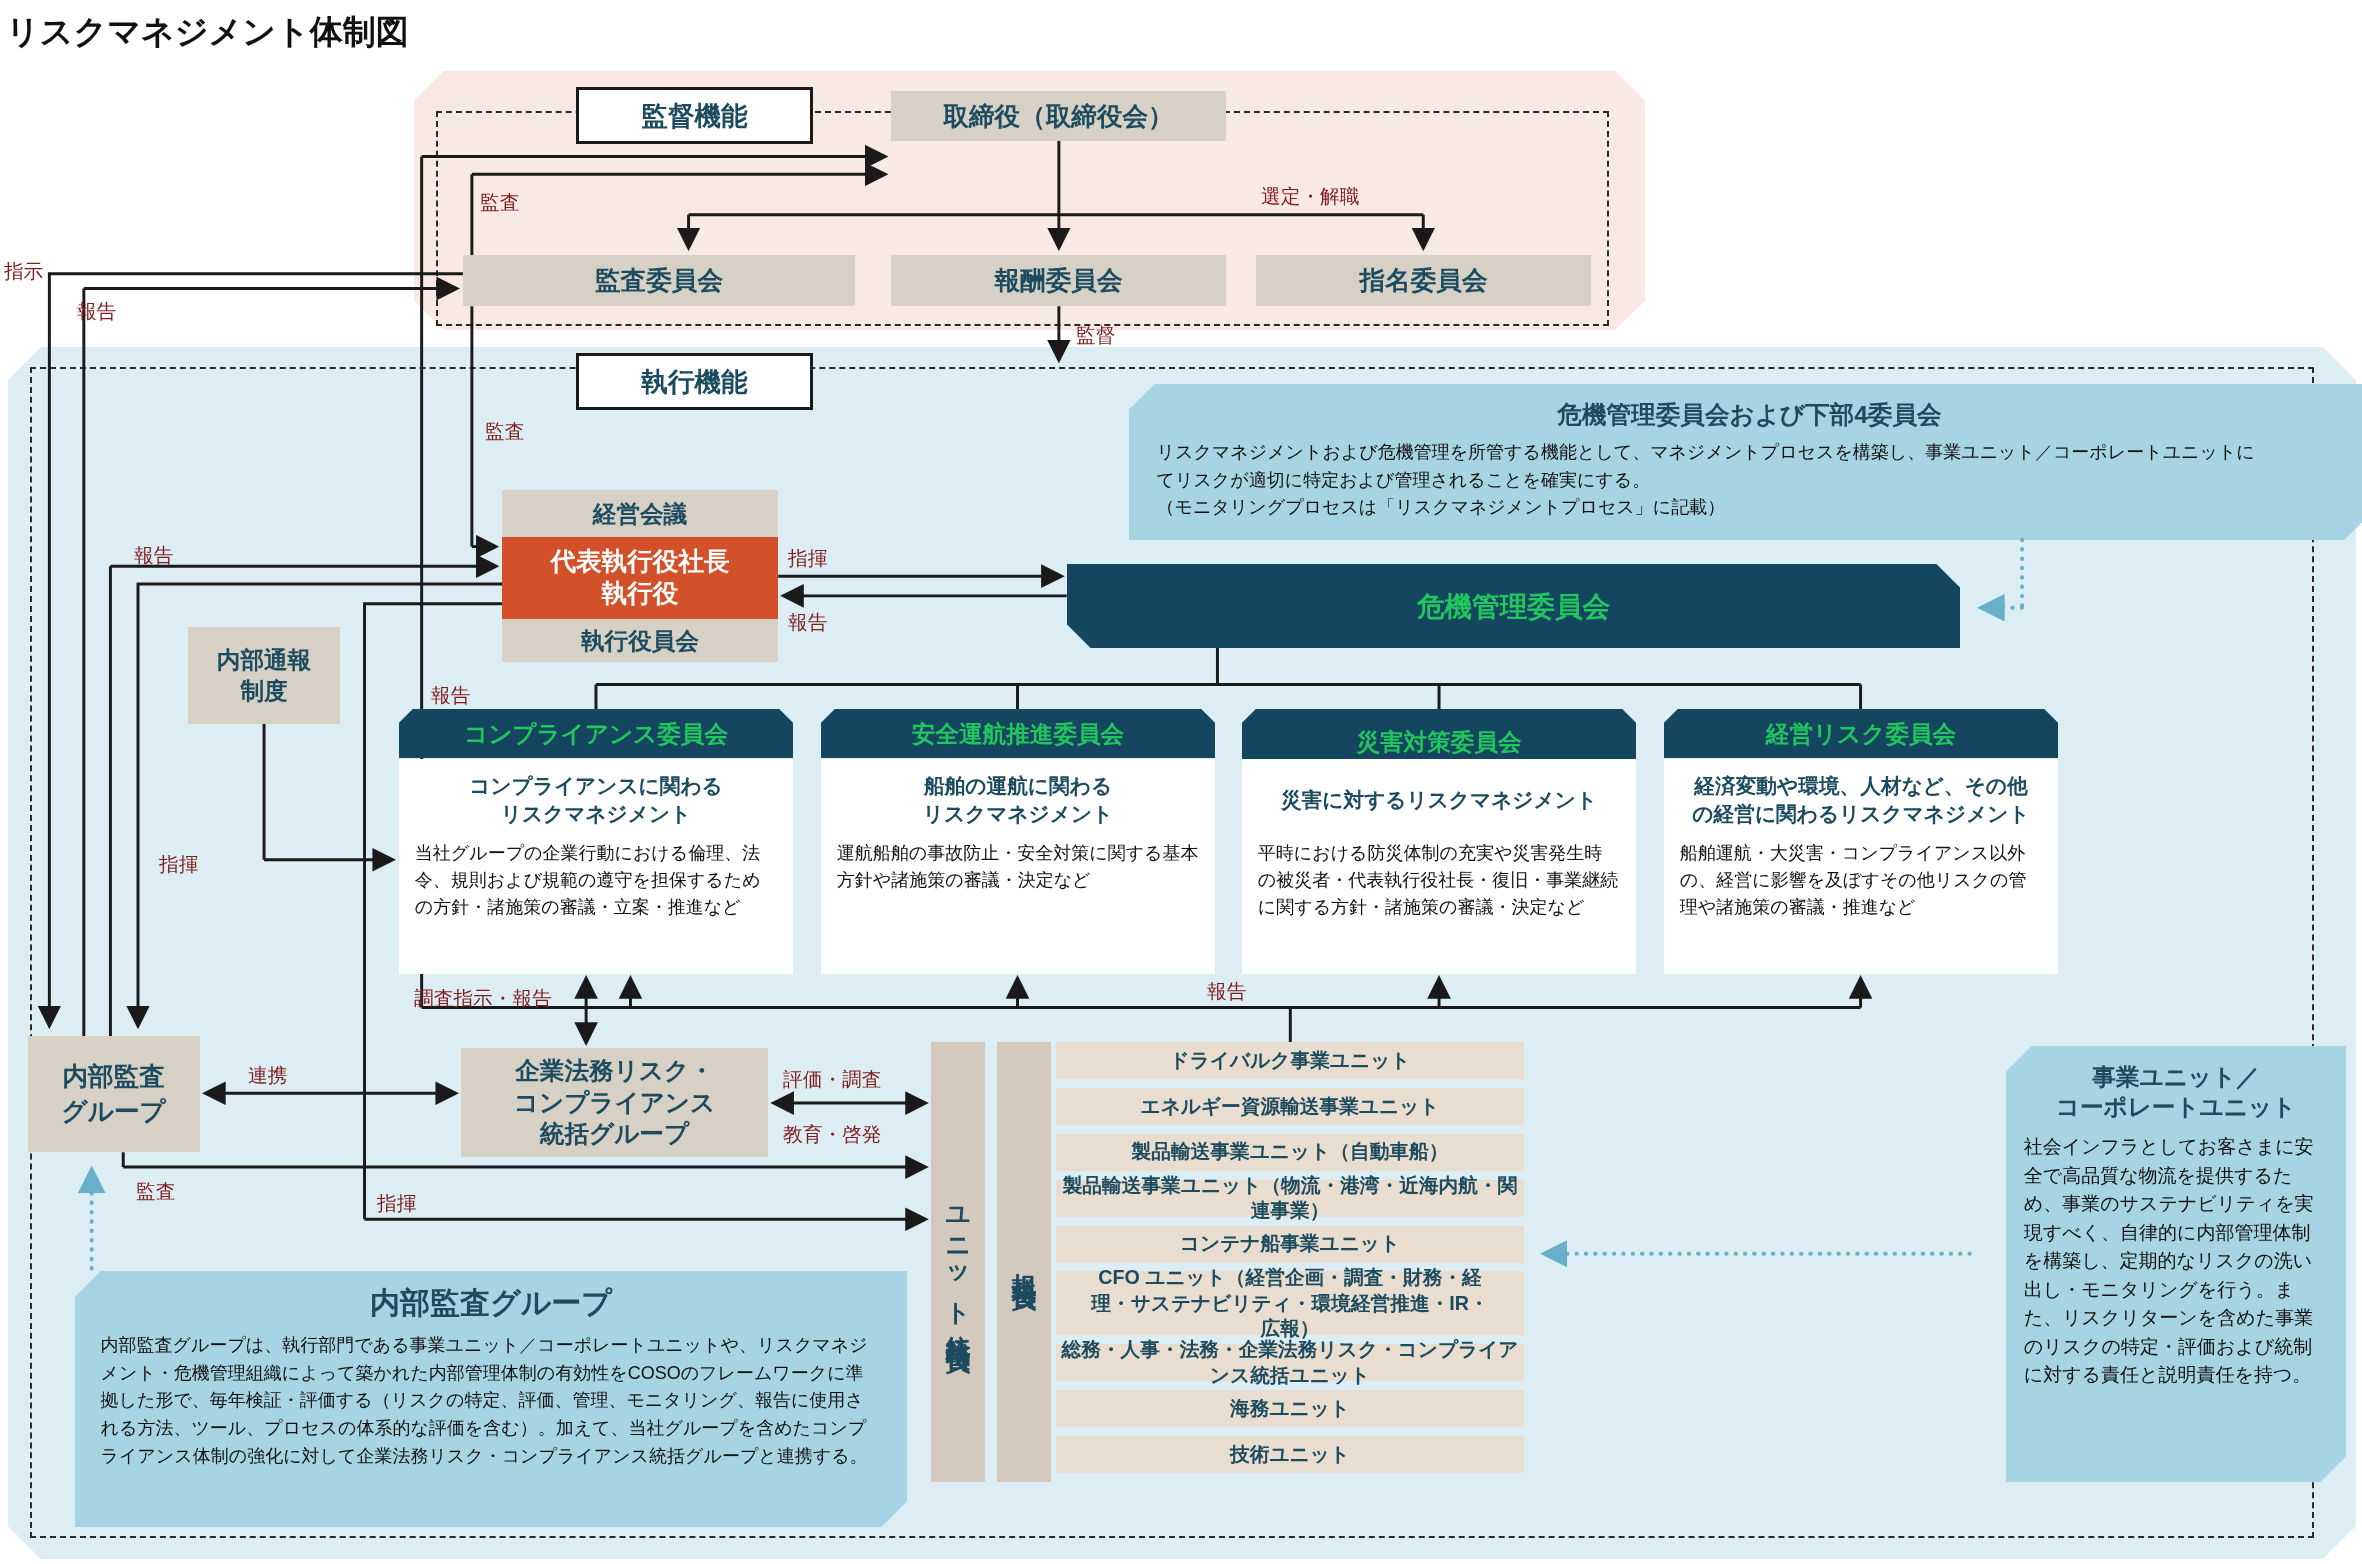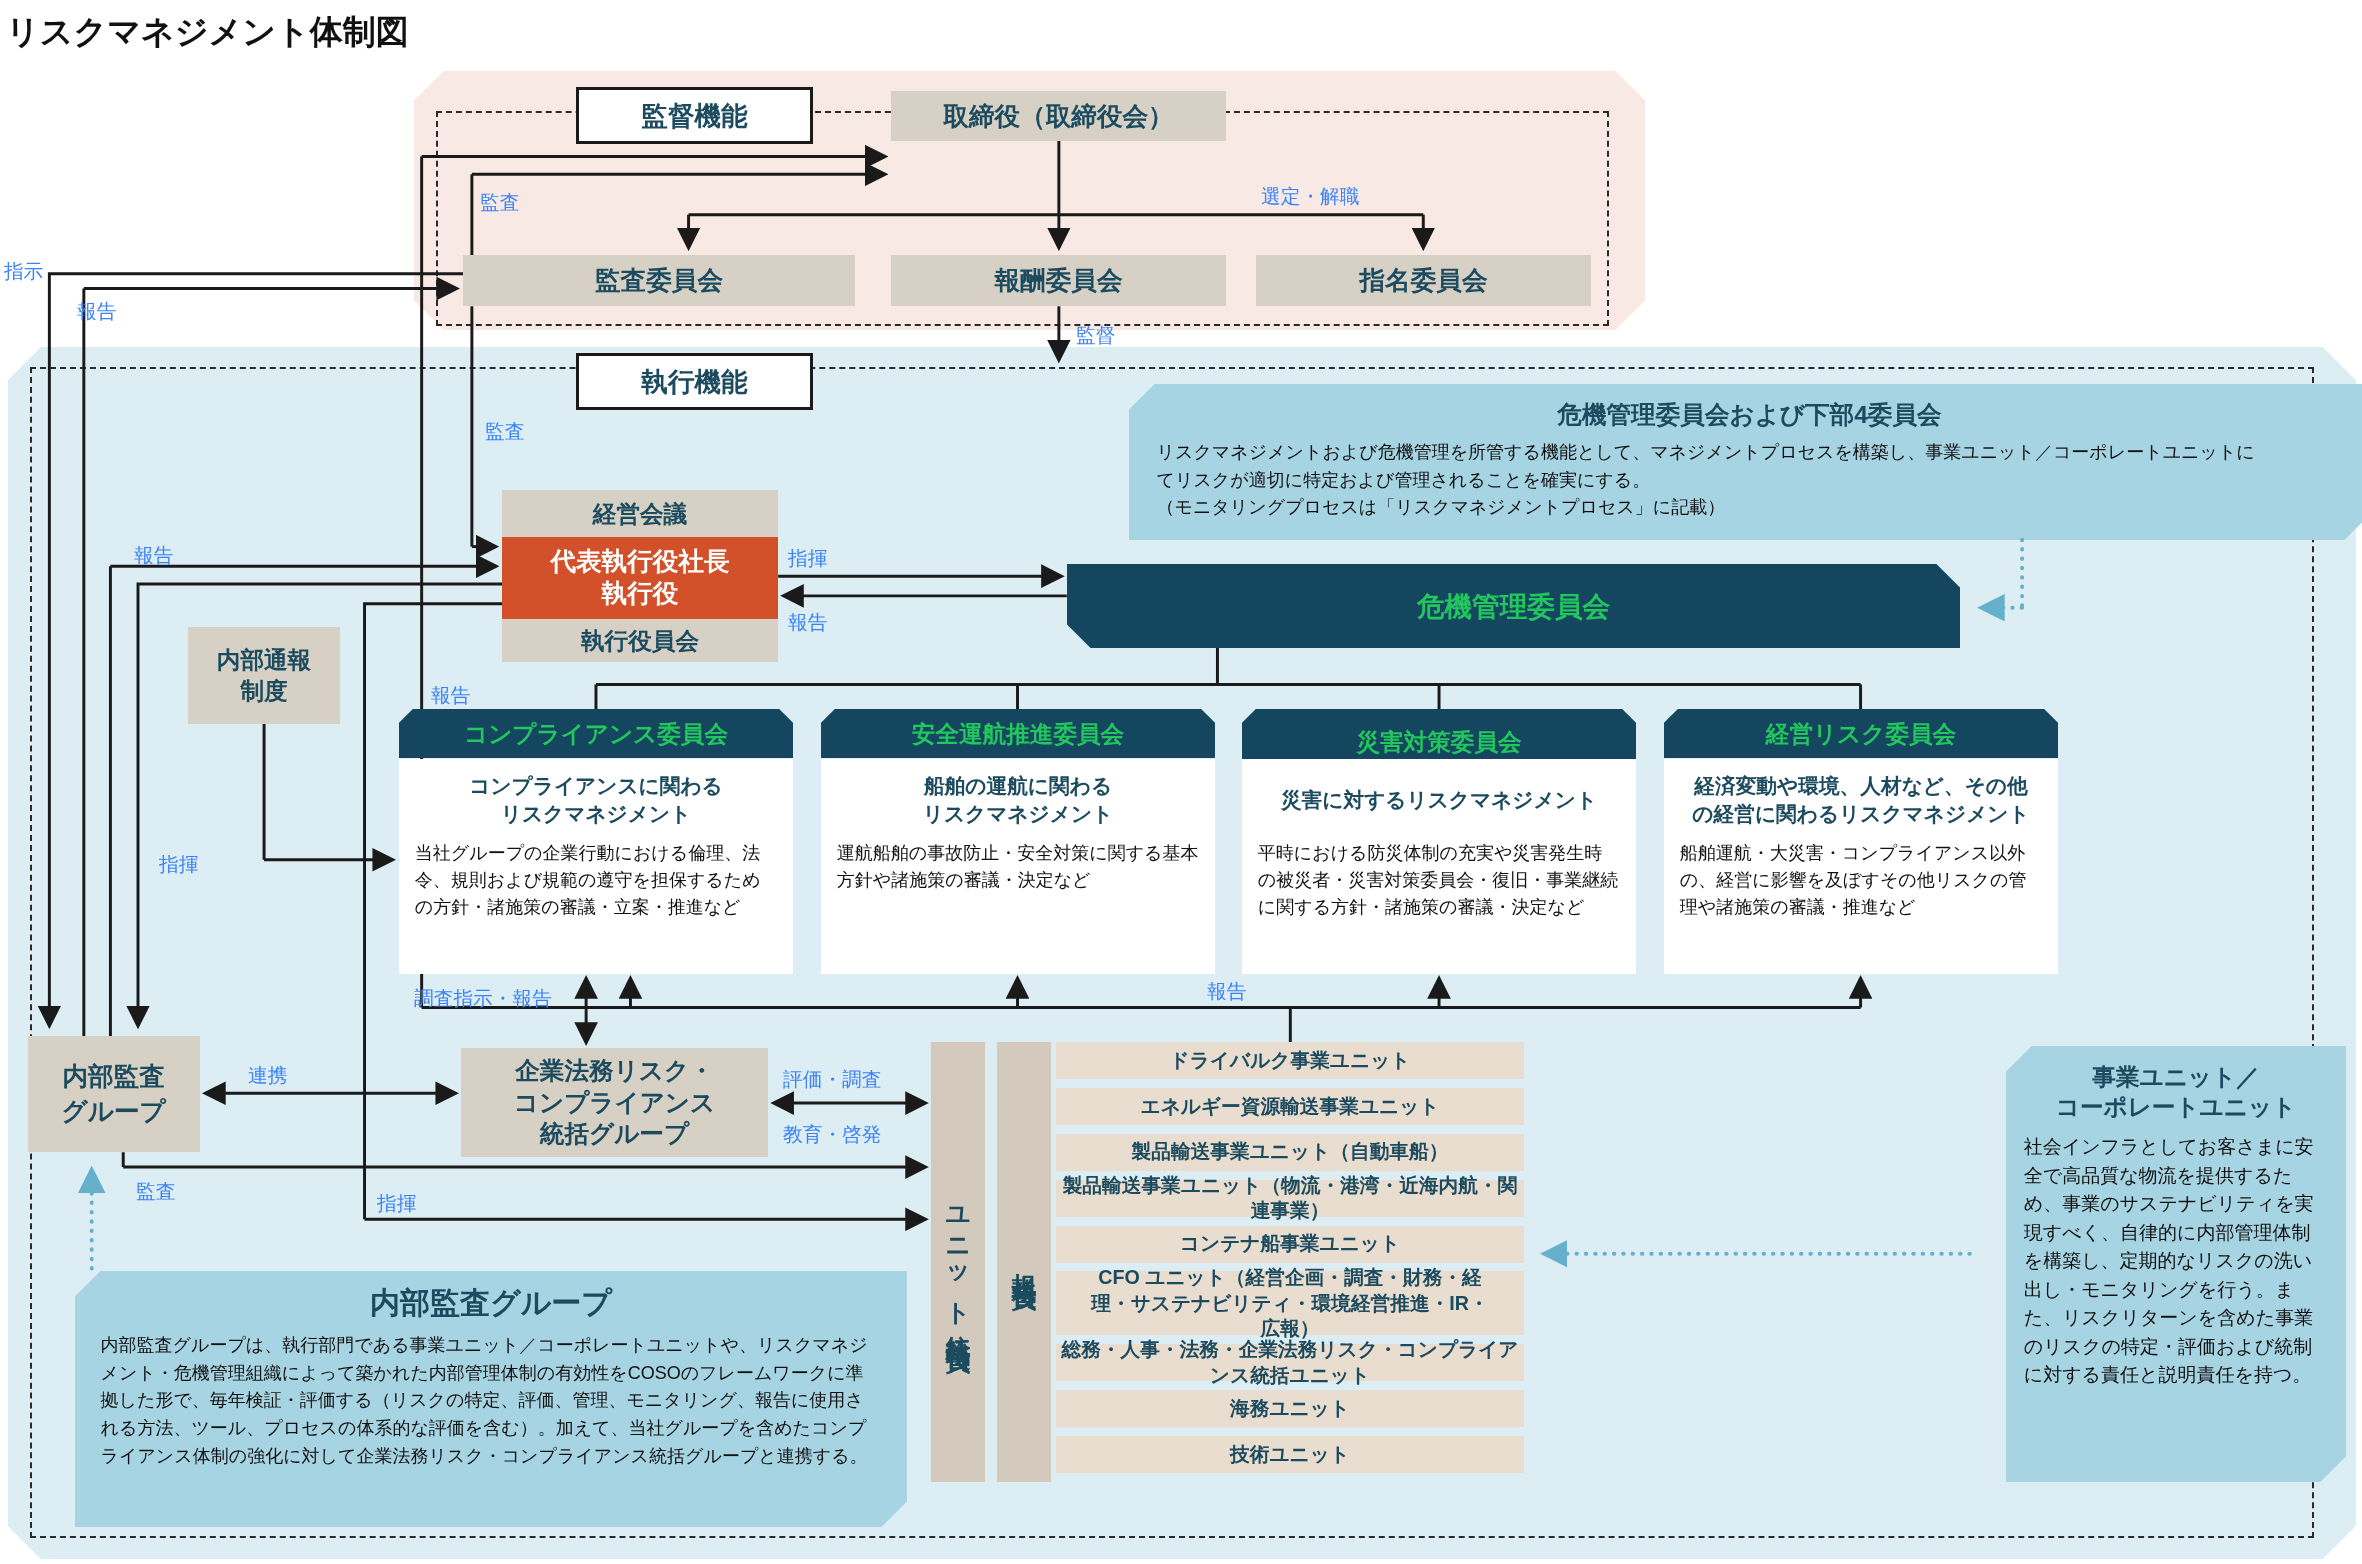--- a/index.html
+++ b/index.html
@@ -28,21 +28,21 @@
   .cm-hd{clip-path:polygon(13.8px 0,calc(100% - 13.8px) 0,100% 13.8px,100% 100%,0 100%,0 13.8px);font-size:23.6px;}
   .crisis{clip-path:polygon(0 0,calc(100% - 23.6px) 0,100% 23.6px,100% 100%,23.6px 100%,0 calc(100% - 23.6px));font-size:27.6px;}
   .info{background:#a7d4e2;z-index:3;
      clip-path:polygon(25.6px 0,100% 0,100% calc(100% - 25.6px),calc(100% - 25.6px) 100%,0 100%,0 25.6px);margin-left:36px;}
   .info .ttl{font-weight:bold;color:#1c4b5f;text-align:center;}
   .ml{white-space:pre-line;}
   .cmbody{position:absolute;background:#fff;z-index:3;}
   .cmbody .sub{min-height:63px;display:flex;align-items:center;justify-content:center;text-align:center;
      color:#1c4b5f;font-weight:bold;font-size:20.7px;line-height:1.35;padding:9.9px 7.9px 0 7.9px;}
   .cmbody .body{font-size:18px;line-height:1.5;padding:7.9px 15.8px 0 15.8px;text-align:left;}
-  .lbl{position:absolute;font-size:19.7px;color:#3b82f6;z-index:4;white-space:nowrap;}
+  .lbl{position:absolute;font-size:19.7px;color:#7f1d1d;z-index:4;white-space:nowrap;}
   .vbar{position:absolute;background:#d3cabd;z-index:3;display:flex;align-items:center;justify-content:center;}
   .vbar span{writing-mode:vertical-rl;letter-spacing:3px;font-size:24.6px;font-weight:bold;color:#1c4b5f;}
   .units{position:absolute;left:1056px;top:1042px;width:468px;display:flex;flex-direction:column;gap:8.9px;z-index:3;}
   .unit{background:#e8ddcf;height:37px;display:flex;align-items:center;justify-content:center;
         color:#1c4b5f;font-size:19.7px;font-weight:bold;text-align:center;line-height:1.3;}
   .unit.tall{height:64px;}
 </style>
 </head>
 <body>
 
@@ -156,21 +156,21 @@
   <div class="bx navy cm-hd" style="left:821px;top:709px;width:394px;height:49px;">安全運航推進委員会</div>
   <div class="cmbody" style="left:821px;top:759px;width:394px;height:215px;">
     <div class="sub ml">船舶の運航に関わる
 リスクマネジメント</div>
     <div class="body">運航船舶の事故防止・安全対策に関する基本方針や諸施策の審議・決定など</div>
   </div>
 
   <div class="bx navy cm-hd" style="left:1242px;top:709px;width:394px;height:66px;">災害対策委員会</div>
   <div class="cmbody" style="left:1242px;top:759px;width:394px;height:215px;">
     <div class="sub ml">災害に対するリスクマネジメント</div>
-    <div class="body">平時における防災体制の充実や災害発生時の被災者・災害対策委員会・復旧・事業継続に関する方針・諸施策の審議・決定など</div>
+    <div class="body">平時における防災体制の充実や災害発生時の被災者・代表執行役社長・復旧・事業継続に関する方針・諸施策の審議・決定など</div>
   </div>
 
   <div class="bx navy cm-hd" style="left:1664px;top:709px;width:394px;height:49px;">経営リスク委員会</div>
   <div class="cmbody" style="left:1664px;top:759px;width:394px;height:215px;">
     <div class="sub ml">経済変動や環境、人材など、その他
 の経営に関わるリスクマネジメント</div>
     <div class="body">船舶運航・大災害・コンプライアンス以外の、経営に影響を及ぼすその他リスクの管理や諸施策の審議・推進など</div>
   </div>
 
   <div class="bx beige teal-txt" style="left:27.6px;top:1036px;width:172px;height:116px;flex-direction:column;font-size:25.6px;line-height:1.35;">

